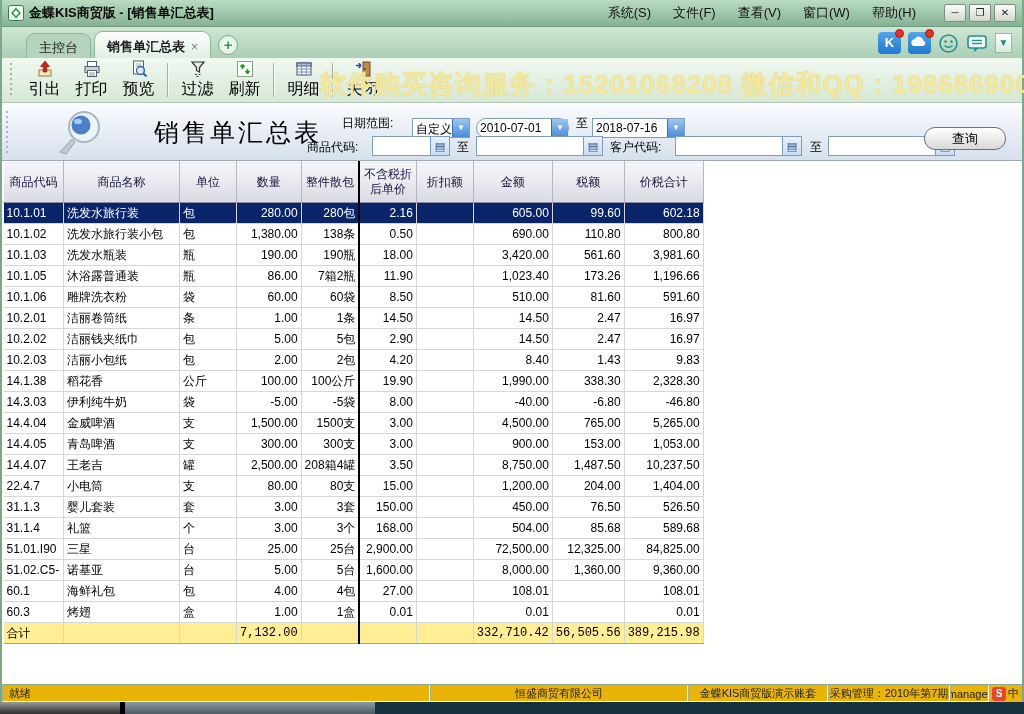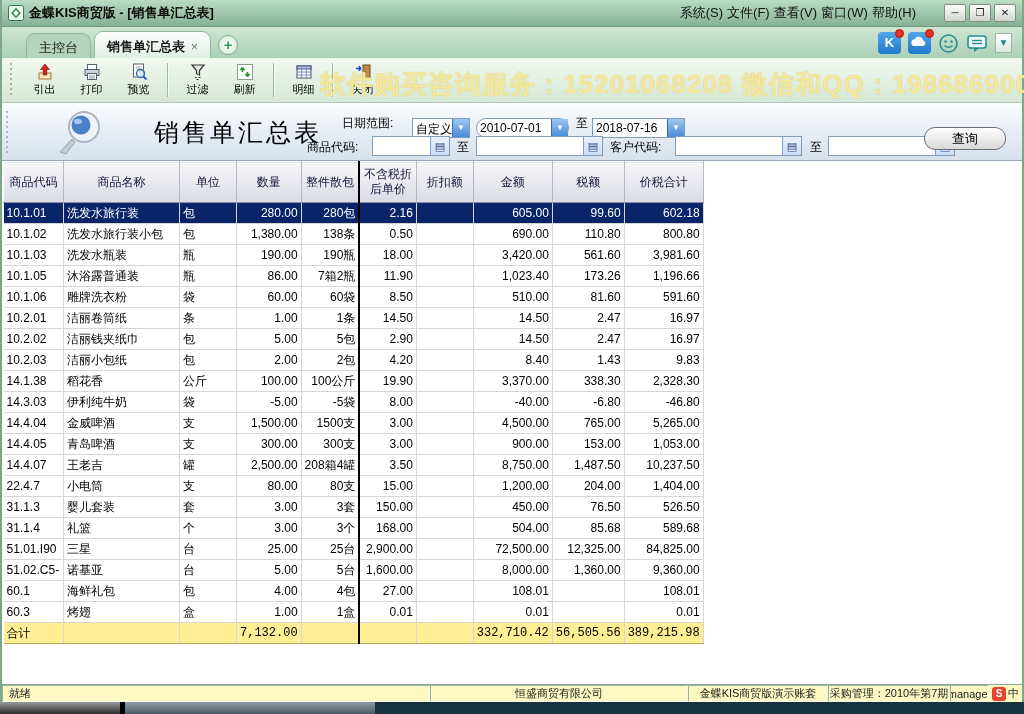--- a/index.html
+++ b/index.html
@@ -4,21 +4,21 @@
 <style>
   * { margin:0; padding:0; box-sizing:border-box; }
   html,body { width:1024px; height:714px; overflow:hidden; font-family:"Liberation Sans","DejaVu Sans",sans-serif; }
   body { background:#c2ddc8; }
   .window { height:702px; border-left:2px solid #7ca888; border-right:2px solid #7ca888; background:#fff; }
 
   
   .titlebar { height:27px; background:linear-gradient(to bottom,#b9dcc2,#86b194); display:flex; align-items:center; padding:0 6px; border-bottom:1px solid #6e9a7c; }
   .app-icon { width:16px; height:16px; margin-right:5px; }
   .win-title { font-size:13px; font-weight:bold; color:#0a0a0a; }
-  .menubar { margin-left:auto; display:flex; gap:4px; font-size:13px; color:#111; margin-right:28px; }
+  .menubar { margin-left:auto; display:flex; gap:22px; font-size:13px; color:#111; margin-right:28px; }
   .menubar span { cursor:default; }
   .win-btns { display:flex; gap:3px; }
   .win-btn { width:22px; height:18px; font-size:10px; line-height:16px; text-align:center; color:#222;
              background:linear-gradient(#fdfdfd,#cfd6cb); border:1px solid #7f8f7f; border-radius:2px; }
 
   
   .tabbar { height:31px; background:linear-gradient(#cfe6d4,#abd0b6); display:flex; align-items:flex-end; padding-left:24px; }
   .tab { height:25px; padding:4px 12px 0 12px; margin-right:3px; font-size:13px; color:#1a1a1a;
          border:1px solid #8fb89a; border-bottom:none; border-radius:9px 9px 0 0; background:#b4d4bd; display:flex; align-items:center; gap:6px; }
   .tab.active { background:linear-gradient(#fdfefd,#e0efe4); font-weight:bold; height:27px; }
@@ -26,21 +26,21 @@
   .tab-add { width:20px; height:20px; margin:0 0 3px 4px; border-radius:10px; background:radial-gradient(#ffffff,#cfe9d4); border:1px solid #7fae8c; color:#2e9e4f; font-size:15px; line-height:17px; text-align:center; font-weight:bold; }
   .tray { margin-left:auto; display:flex; align-items:center; gap:7px; margin-right:10px; margin-bottom:4px; }
   .sq-icon { position:relative; width:23px; height:22px; border-radius:4px; background:linear-gradient(#54a6ea,#1f78cc); color:#fff; font-weight:bold; font-size:13px; text-align:center; line-height:22px; }
   .sq-icon .dot { position:absolute; right:-3px; top:-3px; width:9px; height:9px; border-radius:50%; background:#e63222; border:1px solid #b01808; }
   .tray svg { display:block; }
   .chev-box { width:17px; height:20px; background:linear-gradient(#ffffff,#dbeadf); border:1px solid #9ab8a2; color:#2a8a8a; font-size:10px; text-align:center; line-height:18px; }
 
   
   .toolbar { position:relative; height:45px; background:linear-gradient(#f1f8f0,#d6e8d6); border-bottom:1px solid #b3c6b3; display:flex; align-items:center; padding-left:6px; }
   .grip { width:7px; height:34px; margin-right:6px; background:repeating-linear-gradient(to bottom,#9db49d 0 2px,transparent 2px 5px); background-size:2px 100%; background-repeat:repeat-y; background-position:2px 0; }
-  .tbtn { width:47px; display:flex; flex-direction:column; align-items:center; gap:1px; font-size:11px; color:#000; padding:2px 0; }
+  .tbtn { width:47px; display:flex; flex-direction:column; align-items:center; gap:1px; font-size:16px; color:#000; padding:2px 0; }
   .tsep { width:2px; height:34px; margin:0 5px; border-left:1px solid #9fb59f; border-right:1px solid #f4fbf4; }
   .watermark { position:absolute; left:318px; top:9px; font-size:26px; font-weight:bold; letter-spacing:1px; white-space:nowrap;
                color:rgba(244,234,158,0.95); text-shadow:0 0 1px #cfc070; pointer-events:none; }
 
   
   .filterbar { position:relative; height:58px; background:linear-gradient(#fbfcfe,#e6ecf4 55%,#d6e1ec); border-bottom:1px solid #9aa8b8; font-size:12px; }
   .grip2 { position:absolute; left:4px; top:8px; width:10px; height:42px; background:repeating-linear-gradient(to bottom,#aab6c2 0 2px,transparent 2px 5px); background-size:2px 100%; background-repeat:repeat-y; }
   .search-logo { position:absolute; left:48px; top:5px; }
   .panel-title { position:absolute; left:152px; top:13px; font-size:25px; letter-spacing:3px; color:#000; font-family:"Liberation Serif","DejaVu Serif",serif; }
   .f-label { position:absolute; color:#000; }
@@ -61,21 +61,21 @@
   th { height:41px; font-weight:normal; color:#14143c; background:linear-gradient(#f7f7fa,#dadae4);
        border-right:1px solid #b6b6c6; border-bottom:1px solid #8f8fa3; border-top:1px solid #fff; border-left:1px solid #fff;
        font-size:12px; line-height:1.25; padding:0 2px; }
   td { height:21px; border-right:1px solid #d6d6d6; border-bottom:1px solid #d6d6d6; padding:0 3px; white-space:nowrap; overflow:hidden; color:#000; }
   td.c-qty, td.c-pack, td.c-price, td.c-disc, td.c-amt, td.c-tax, td.c-tot { text-align:right; }
   td.c-pack, th.h-pack { border-right:2px solid #000; }
   tr.selected td { background:#0a246a; color:#fff; }
   tr.total td { background:#ffee94; border-bottom:1px solid #b9a94e; border-top:1px solid #b9a94e;font-family:Liberation Mono, monospace; }
 
   
-  .statusbar { height:18px; background:#fef9c3; border-top:1px solid #8fa890; display:flex; font-size:11px; color:#222; align-items:stretch; }
+  .statusbar { height:18px; background:#eab308; border-top:1px solid #8fa890; display:flex; font-size:11px; color:#222; align-items:stretch; }
   .sseg { border:1px solid; border-color:#9cb49e #f2faf2 #f2faf2 #9cb49e; padding:1px 6px; display:flex; align-items:center; white-space:nowrap; overflow:hidden; }
   .s1 { width:428px; } .s2 { width:258px; justify-content:center; } .s3 { width:140px; justify-content:center; }
   .s4 { width:122px; justify-content:center; } .s5 { flex:1; justify-content:center; }
   .ime { display:flex; align-items:center; gap:2px; padding:0 3px; }
   .sogou { width:14px; height:14px; border-radius:3px; background:#e8442e; color:#fff; font-size:10px; font-weight:bold; text-align:center; line-height:14px; }
 
   
   .taskbar { height:12px; display:flex; }
   .tk1 { width:120px; background:linear-gradient(#9a9a9a,#2c2c2c); }
   .tk2 { width:5px; background:#000; }
@@ -386,21 +386,21 @@
             <td class="c-tot">9.83</td>
           </tr>
           <tr>
             <td class="c-code">14.1.38</td>
             <td class="c-name">稻花香</td>
             <td class="c-unit">公斤</td>
             <td class="c-qty">100.00</td>
             <td class="c-pack">100公斤</td>
             <td class="c-price">19.90</td>
             <td class="c-disc"></td>
-            <td class="c-amt">3,370.00</td>
+            <td class="c-amt">1,990.00</td>
             <td class="c-tax">338.30</td>
             <td class="c-tot">2,328.30</td>
           </tr>
           <tr>
             <td class="c-code">14.3.03</td>
             <td class="c-name">伊利纯牛奶</td>
             <td class="c-unit">袋</td>
             <td class="c-qty">-5.00</td>
             <td class="c-pack">-5袋</td>
             <td class="c-price">8.00</td>

